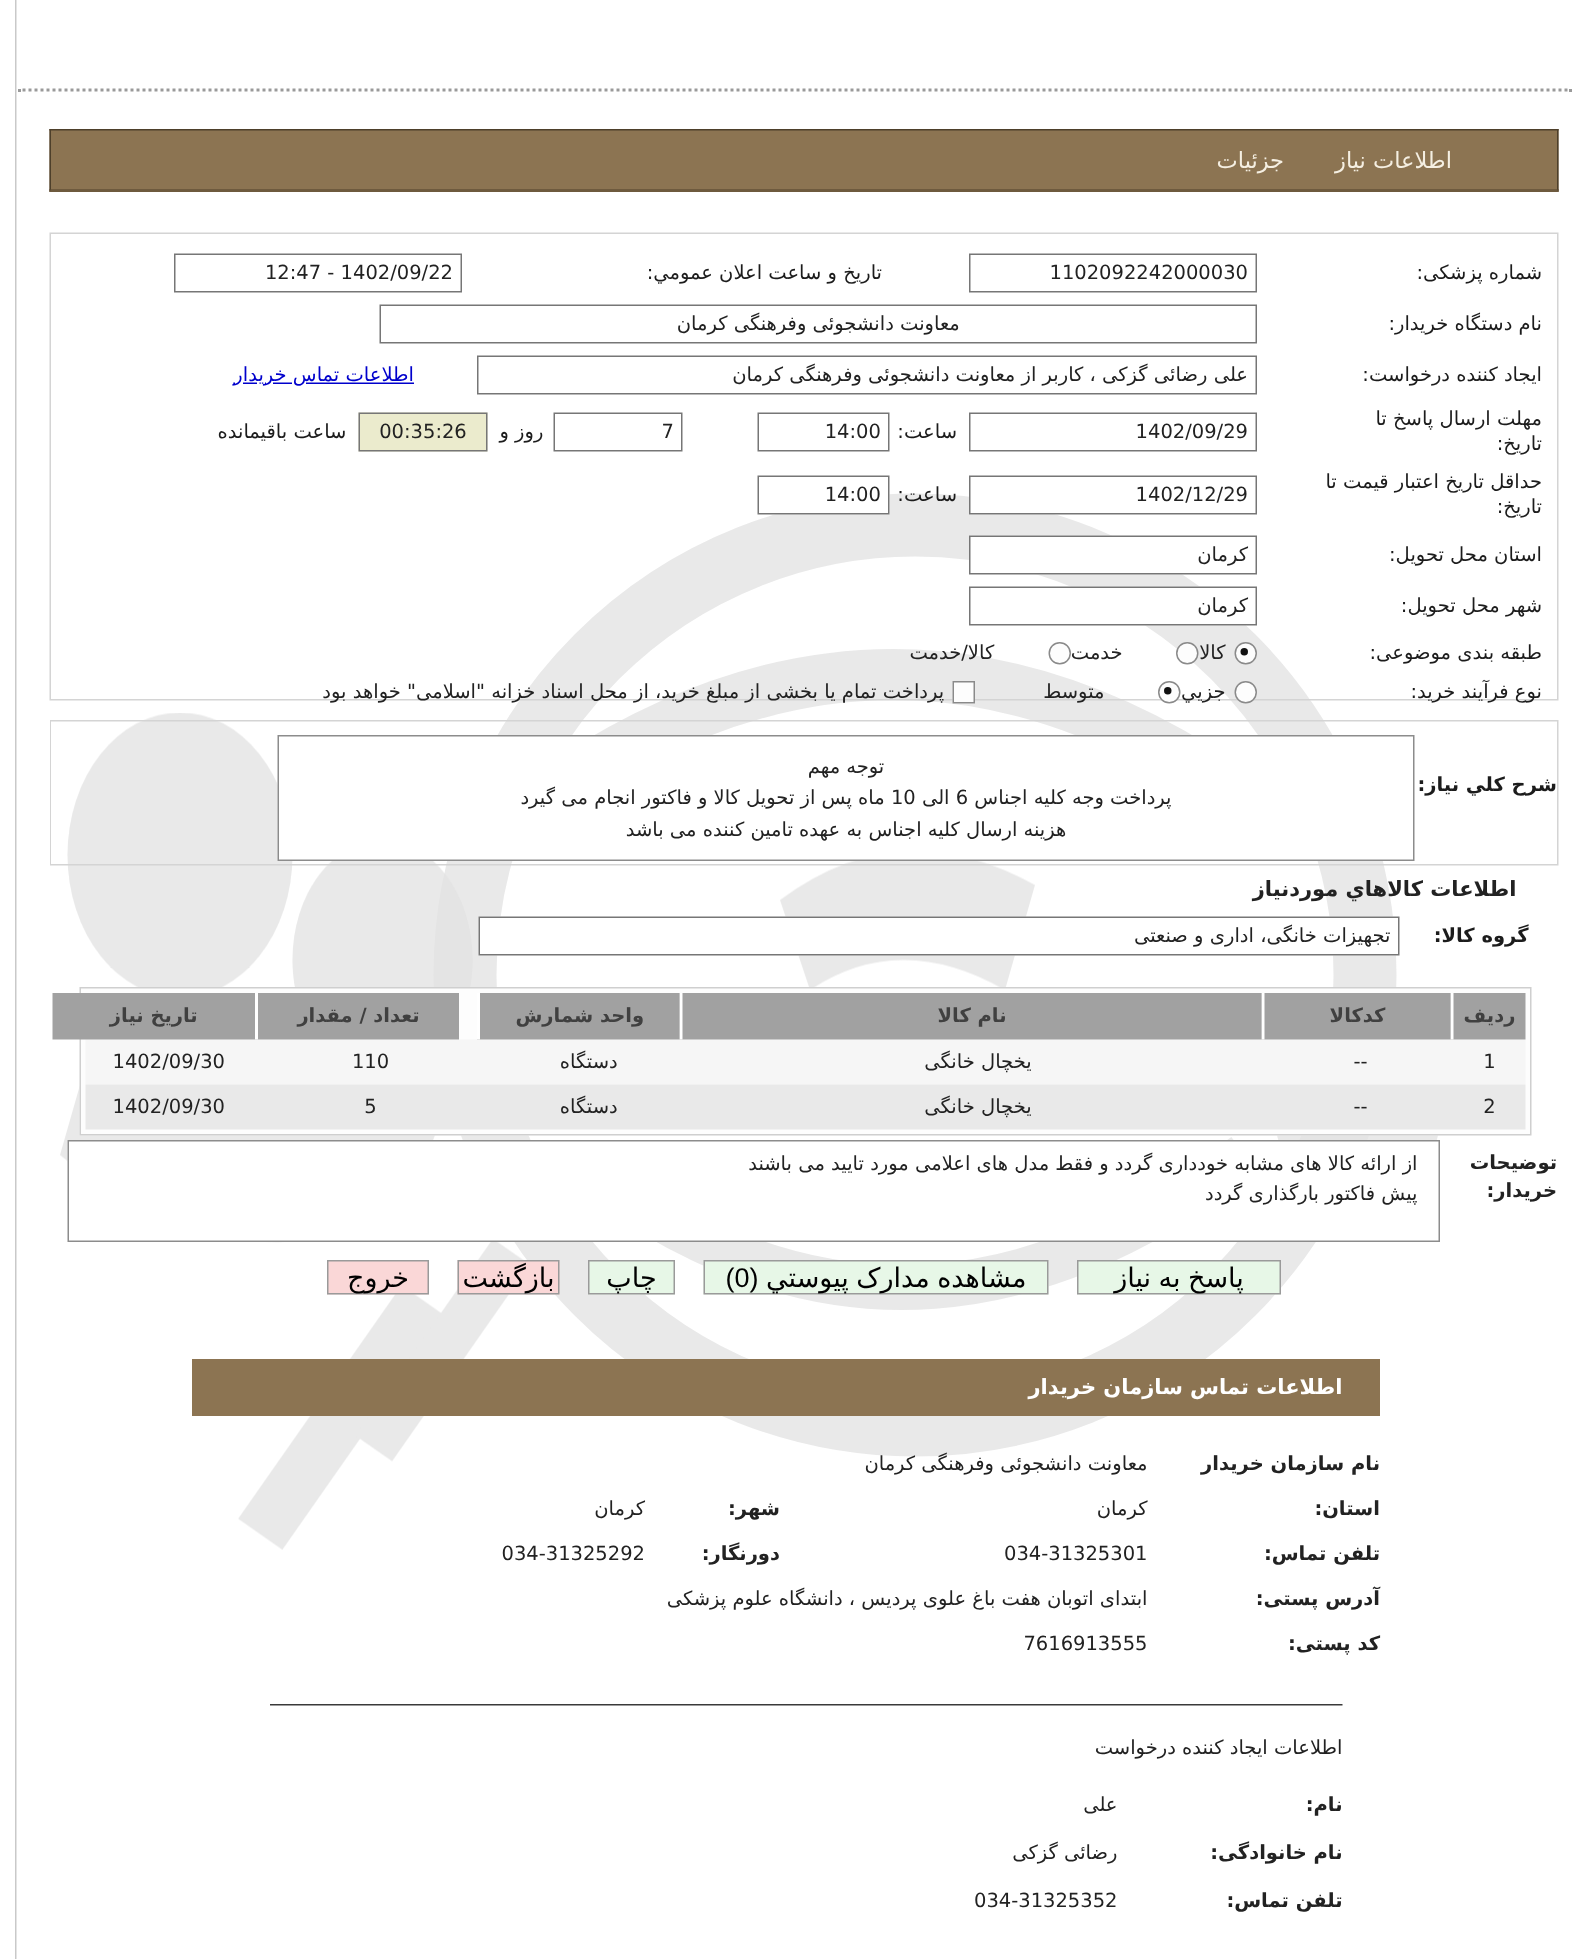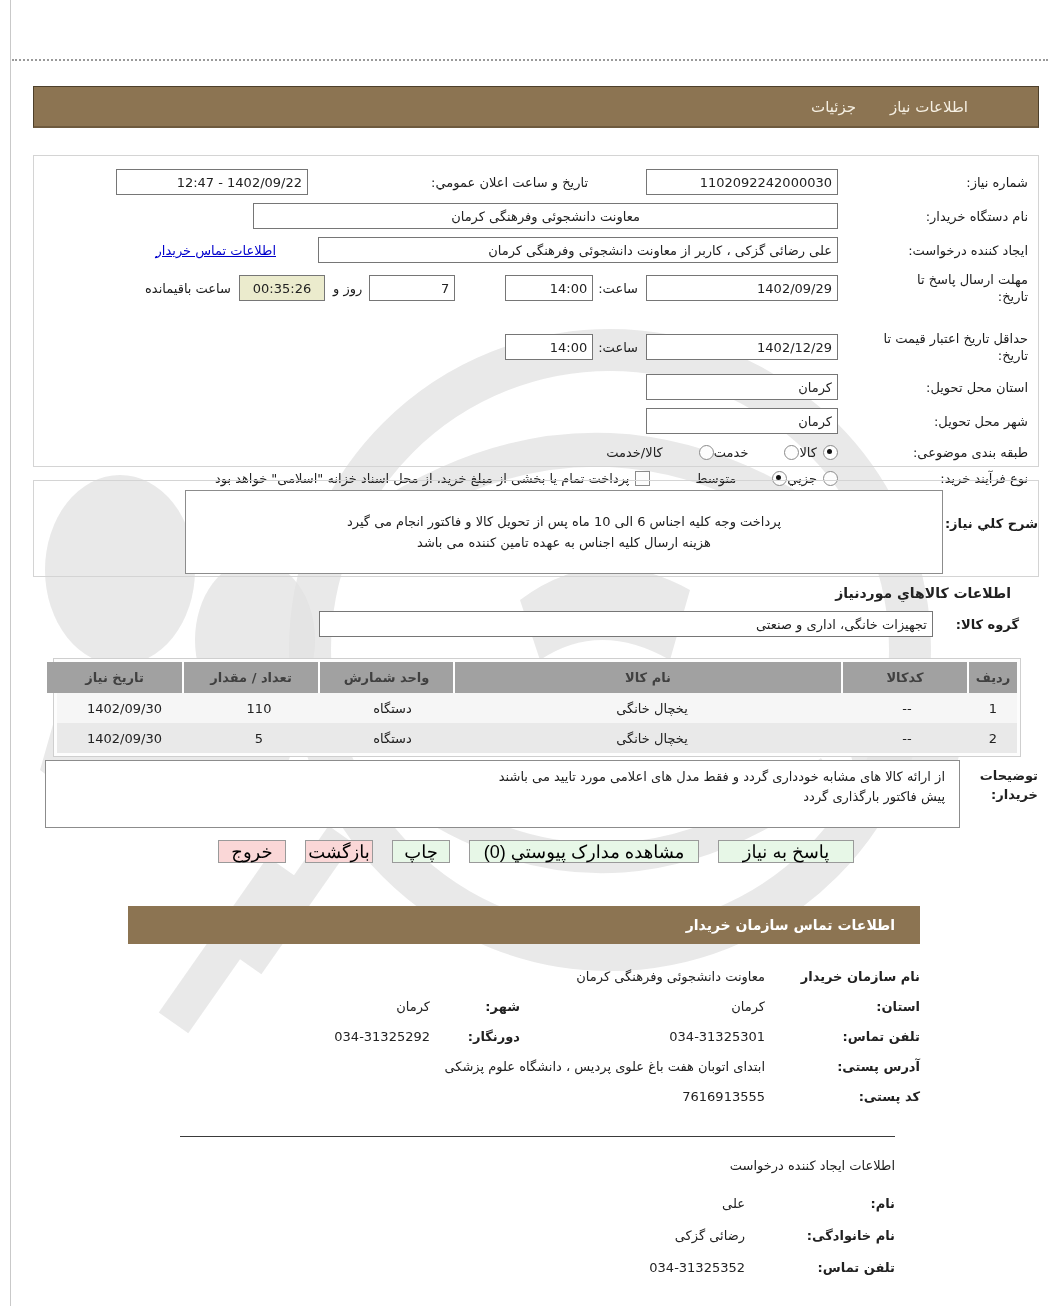--- a/index.html
+++ b/index.html
@@ -57,21 +57,21 @@
   .tbl{left:53px;top:658px;width:968px;border:1px solid #cfcfcf;background:#fdfdfd;padding:3px;direction:rtl;z-index:2;}
   .trow{display:flex;direction:rtl;}
   .th{background:#a1a1a1;color:#404040;font-weight:bold;height:31px;display:flex;align-items:center;justify-content:center;border-left:2px solid #fff;}
   .th:last-child{border-left:none;}
   .td{height:30px;display:flex;align-items:center;justify-content:center;}
   .r1{background:#f6f6f6;}
   .r2{background:#e9e9e9;}
   .c-row{width:48px;flex:0 0 48px;}
   .c-code{width:124px;flex:0 0 124px;}
   .c-name{width:386px;flex:0 0 386px;}
-  .c-unit{width:133px;flex:0 0 133px;}
+  .c-unit{width:133px;flex:0 0 133px;margin-left:12px;}
   .c-qty{width:134px;flex:0 0 134px;}
   .c-date{width:135px;flex:0 0 135px;}
   .notes-row{left:45px;top:760px;width:993px;display:flex;direction:rtl;z-index:2;}
   .notes-lbl{width:78px;flex:0 0 78px;font-weight:bold;line-height:19px;padding-top:6px;}
   .notes-box{width:908px;height:54px;padding:6px 14px;line-height:20px;text-align:right;}
   
   .btnrow{left:33px;top:840px;width:1006px;display:flex;direction:rtl;justify-content:center;align-items:center;gap:19px;z-index:2;}
   .btn{height:23px;border:1px solid #9a9a9a;display:flex;align-items:center;justify-content:center;font-size:18px;cursor:pointer;box-sizing:border-box;white-space:nowrap;}
   .green{background:#e7f7e7;}
   .pink{background:#fad7d7;}
@@ -112,38 +112,38 @@
 <div class="abs dotted-sep"></div>
 
 <div class="abs tabbar">
   <span class="tab">اطلاعات نیاز</span>
   <span class="tab">جزئیات</span>
 </div>
 
 <div class="abs panel panel1">
 
   <div class="frow">
-    <span class="lbl w190">شماره نیاز:</span>
+    <span class="lbl w190">شماره پزشکی:</span>
     <span class="ibox" style="width:192px">1102092242000030</span>
     <span class="lbl" style="margin-right:58px;width:150px">تاریخ و ساعت اعلان عمومي:</span>
     <span class="ibox" style="width:192px;margin-right:130px">1402/09/22 - 12:47</span>
   </div>
 
   <div class="frow">
     <span class="lbl w190">نام دستگاه خریدار:</span>
     <span class="ibox center" style="width:585px">معاونت دانشجوئی وفرهنگی کرمان</span>
   </div>
 
   <div class="frow">
     <span class="lbl w190">ایجاد کننده درخواست:</span>
     <span class="ibox" style="width:520px">علی رضائی گزکی ، کاربر از معاونت دانشجوئی وفرهنگی کرمان</span>
     <span class="link" style="margin-right:42px">اطلاعات تماس خریدار</span>
   </div>
 
-  <div class="frow" style="margin-bottom:25px">
+  <div class="frow" style="margin-bottom:8px">
     <span class="lbl lbl2l w190"><span>مهلت ارسال پاسخ تا</span><br><span>تاریخ:</span></span>
     <span class="ibox" style="width:192px">1402/09/29</span>
     <span class="lbl" style="margin-right:8px">ساعت:</span>
     <span class="ibox" style="width:88px;margin-right:5px">14:00</span>
     <span class="ibox" style="width:86px;margin-right:50px">7</span>
     <span class="lbl" style="margin-right:7px">روز و</span>
     <span class="ibox tan center" style="width:86px;margin-right:8px">00:35:26</span>
     <span class="lbl" style="margin-right:8px">ساعت باقیمانده</span>
   </div>
 
@@ -181,20 +181,21 @@
     <span class="radio sel gap30"></span>
     <span class="optlbl">متوسط</span>
     <span class="cb" style="margin-right:45px"></span>
     <span class="optlbl">پرداخت تمام یا بخشی از مبلغ خرید، از محل اسناد خزانه "اسلامی" خواهد بود</span>
   </div>
 </div>
 
 <div class="abs panel panel2">
   <span class="lbl bold" style="width:95px;flex:0 0 95px;padding-top:26px">شرح کلي نیاز:</span>
   <div class="innerbox desc-box">
+    <div>توجه مهم</div>
     <div>پرداخت وجه کلیه اجناس 6 الی 10 ماه پس از تحویل کالا و فاکتور انجام می گیرد</div>
     <div>هزینه ارسال کلیه اجناس به عهده تامین کننده می باشد</div>
   </div>
 </div>
 
 <div class="abs items-heading">اطلاعات کالاهاي موردنیاز</div>
 
 <div class="abs group-row">
   <span class="lbl bold" style="width:86px;flex:0 0 86px">گروه کالا:</span>
   <span class="ibox" style="width:614px">تجهیزات خانگی، اداری و صنعتی</span>

